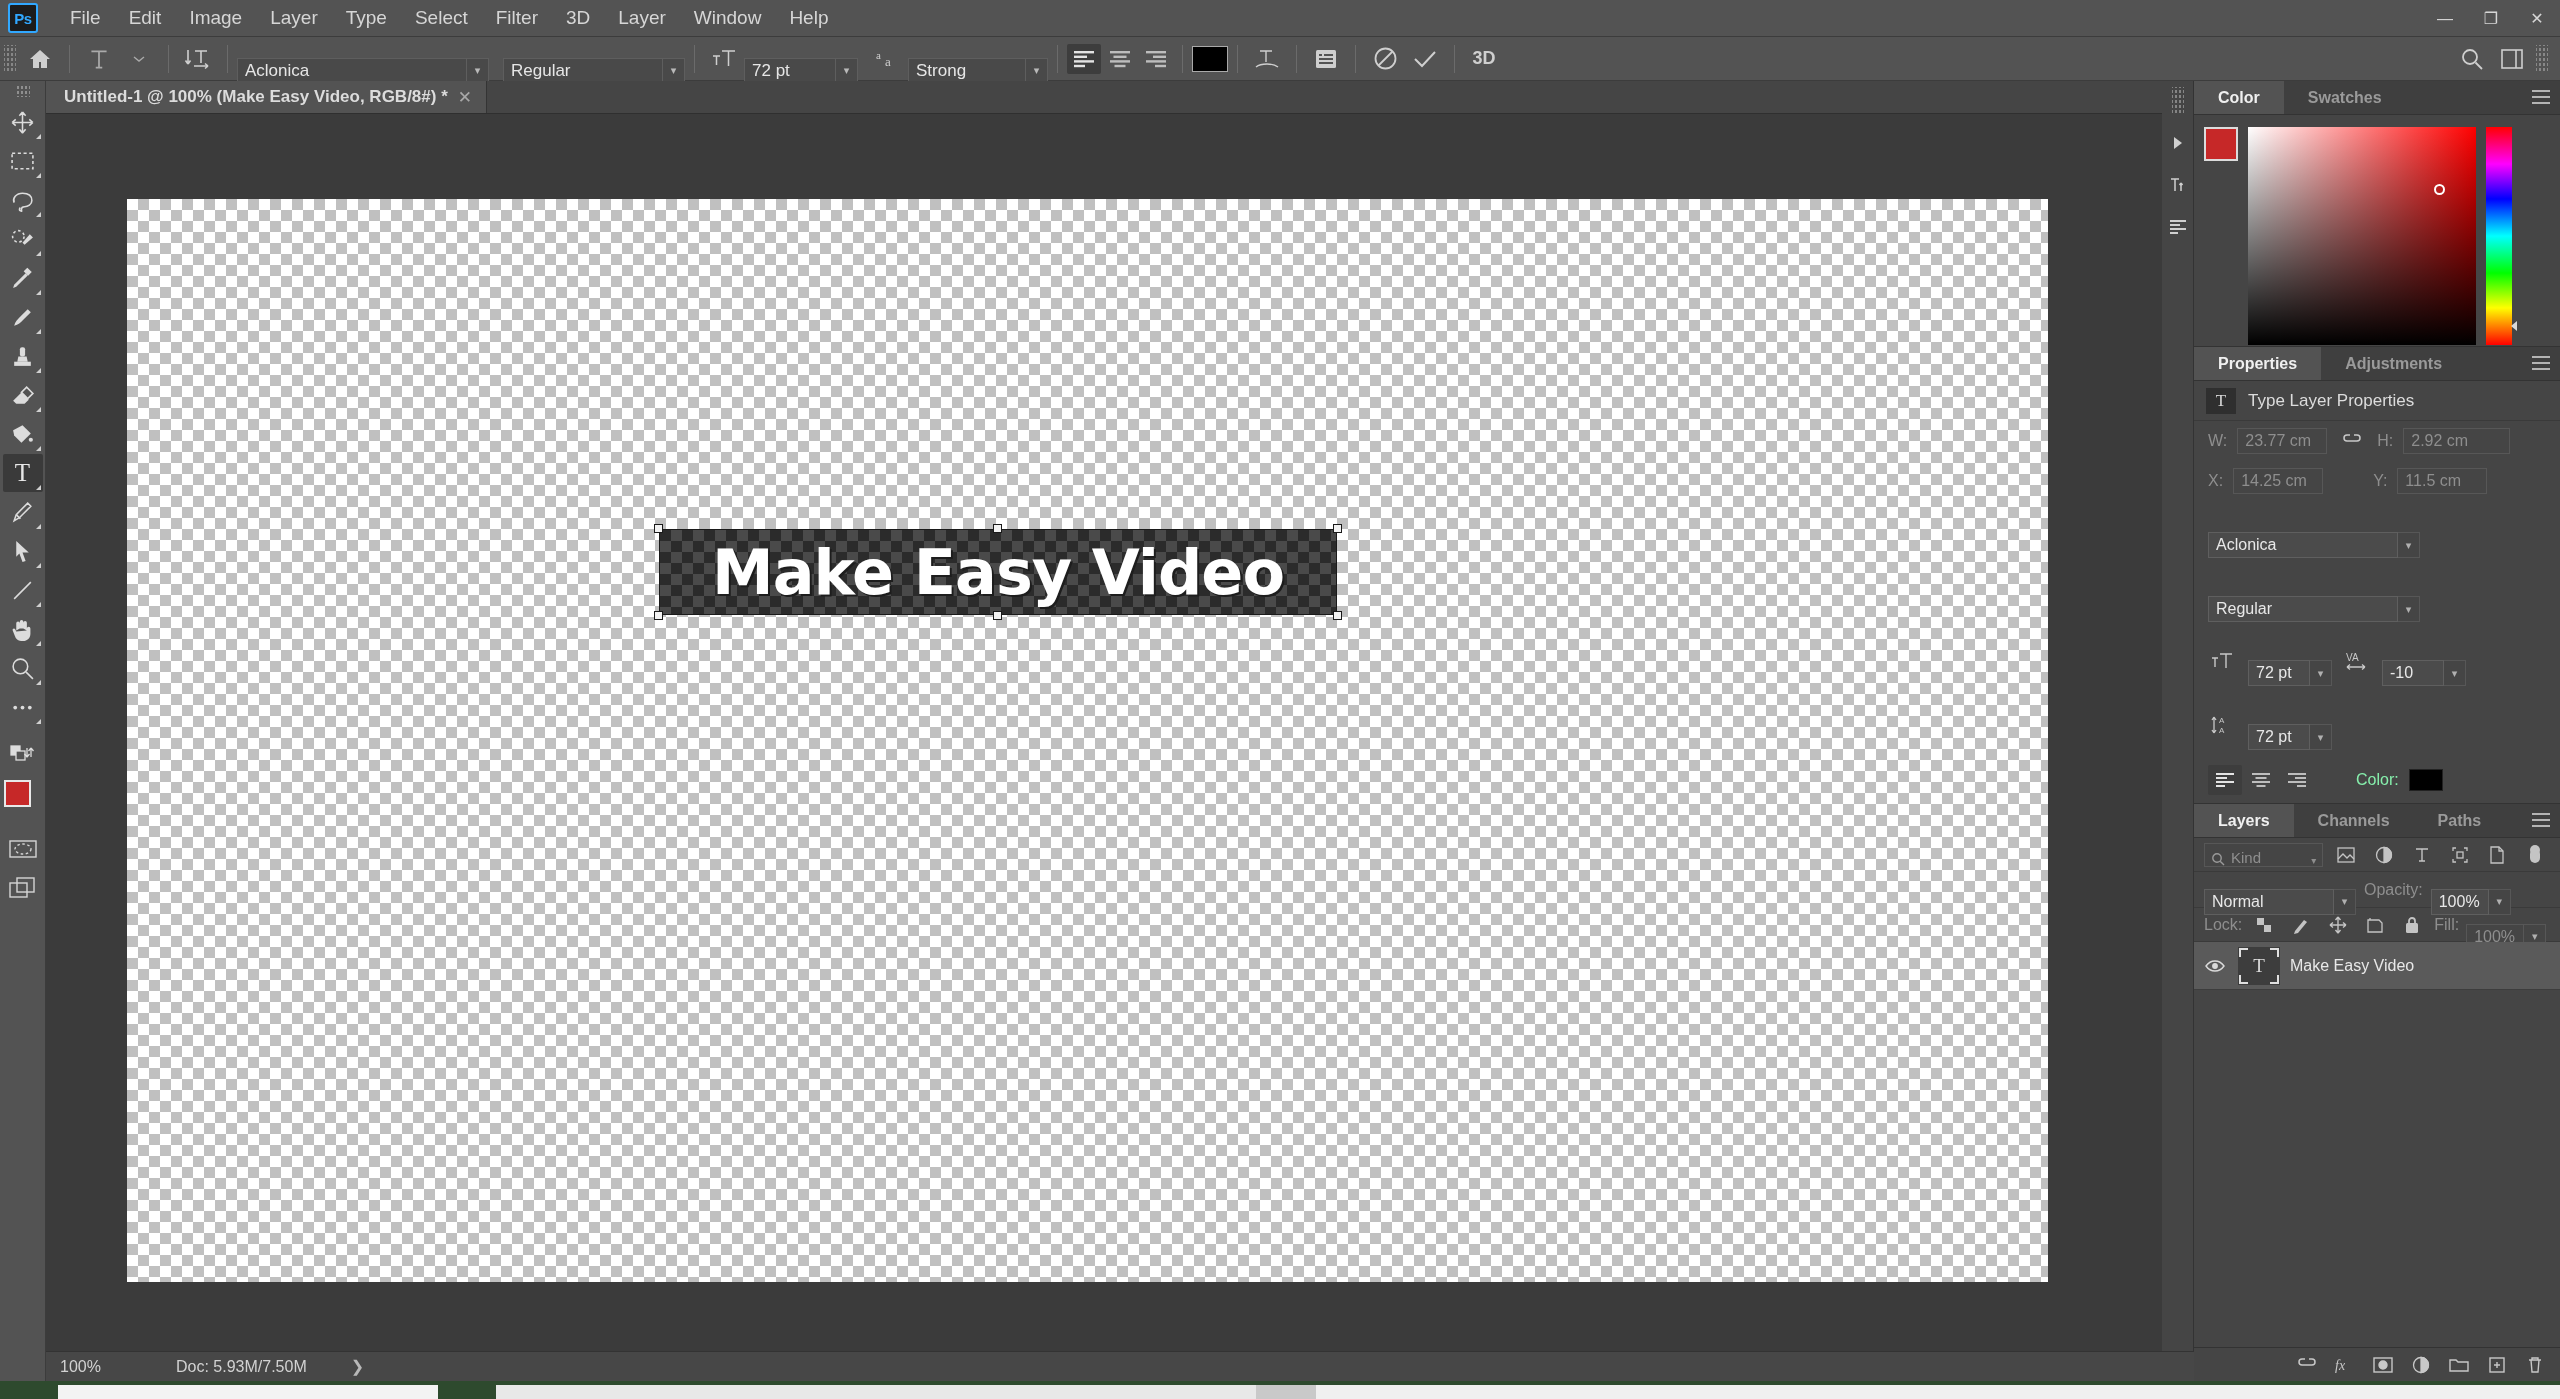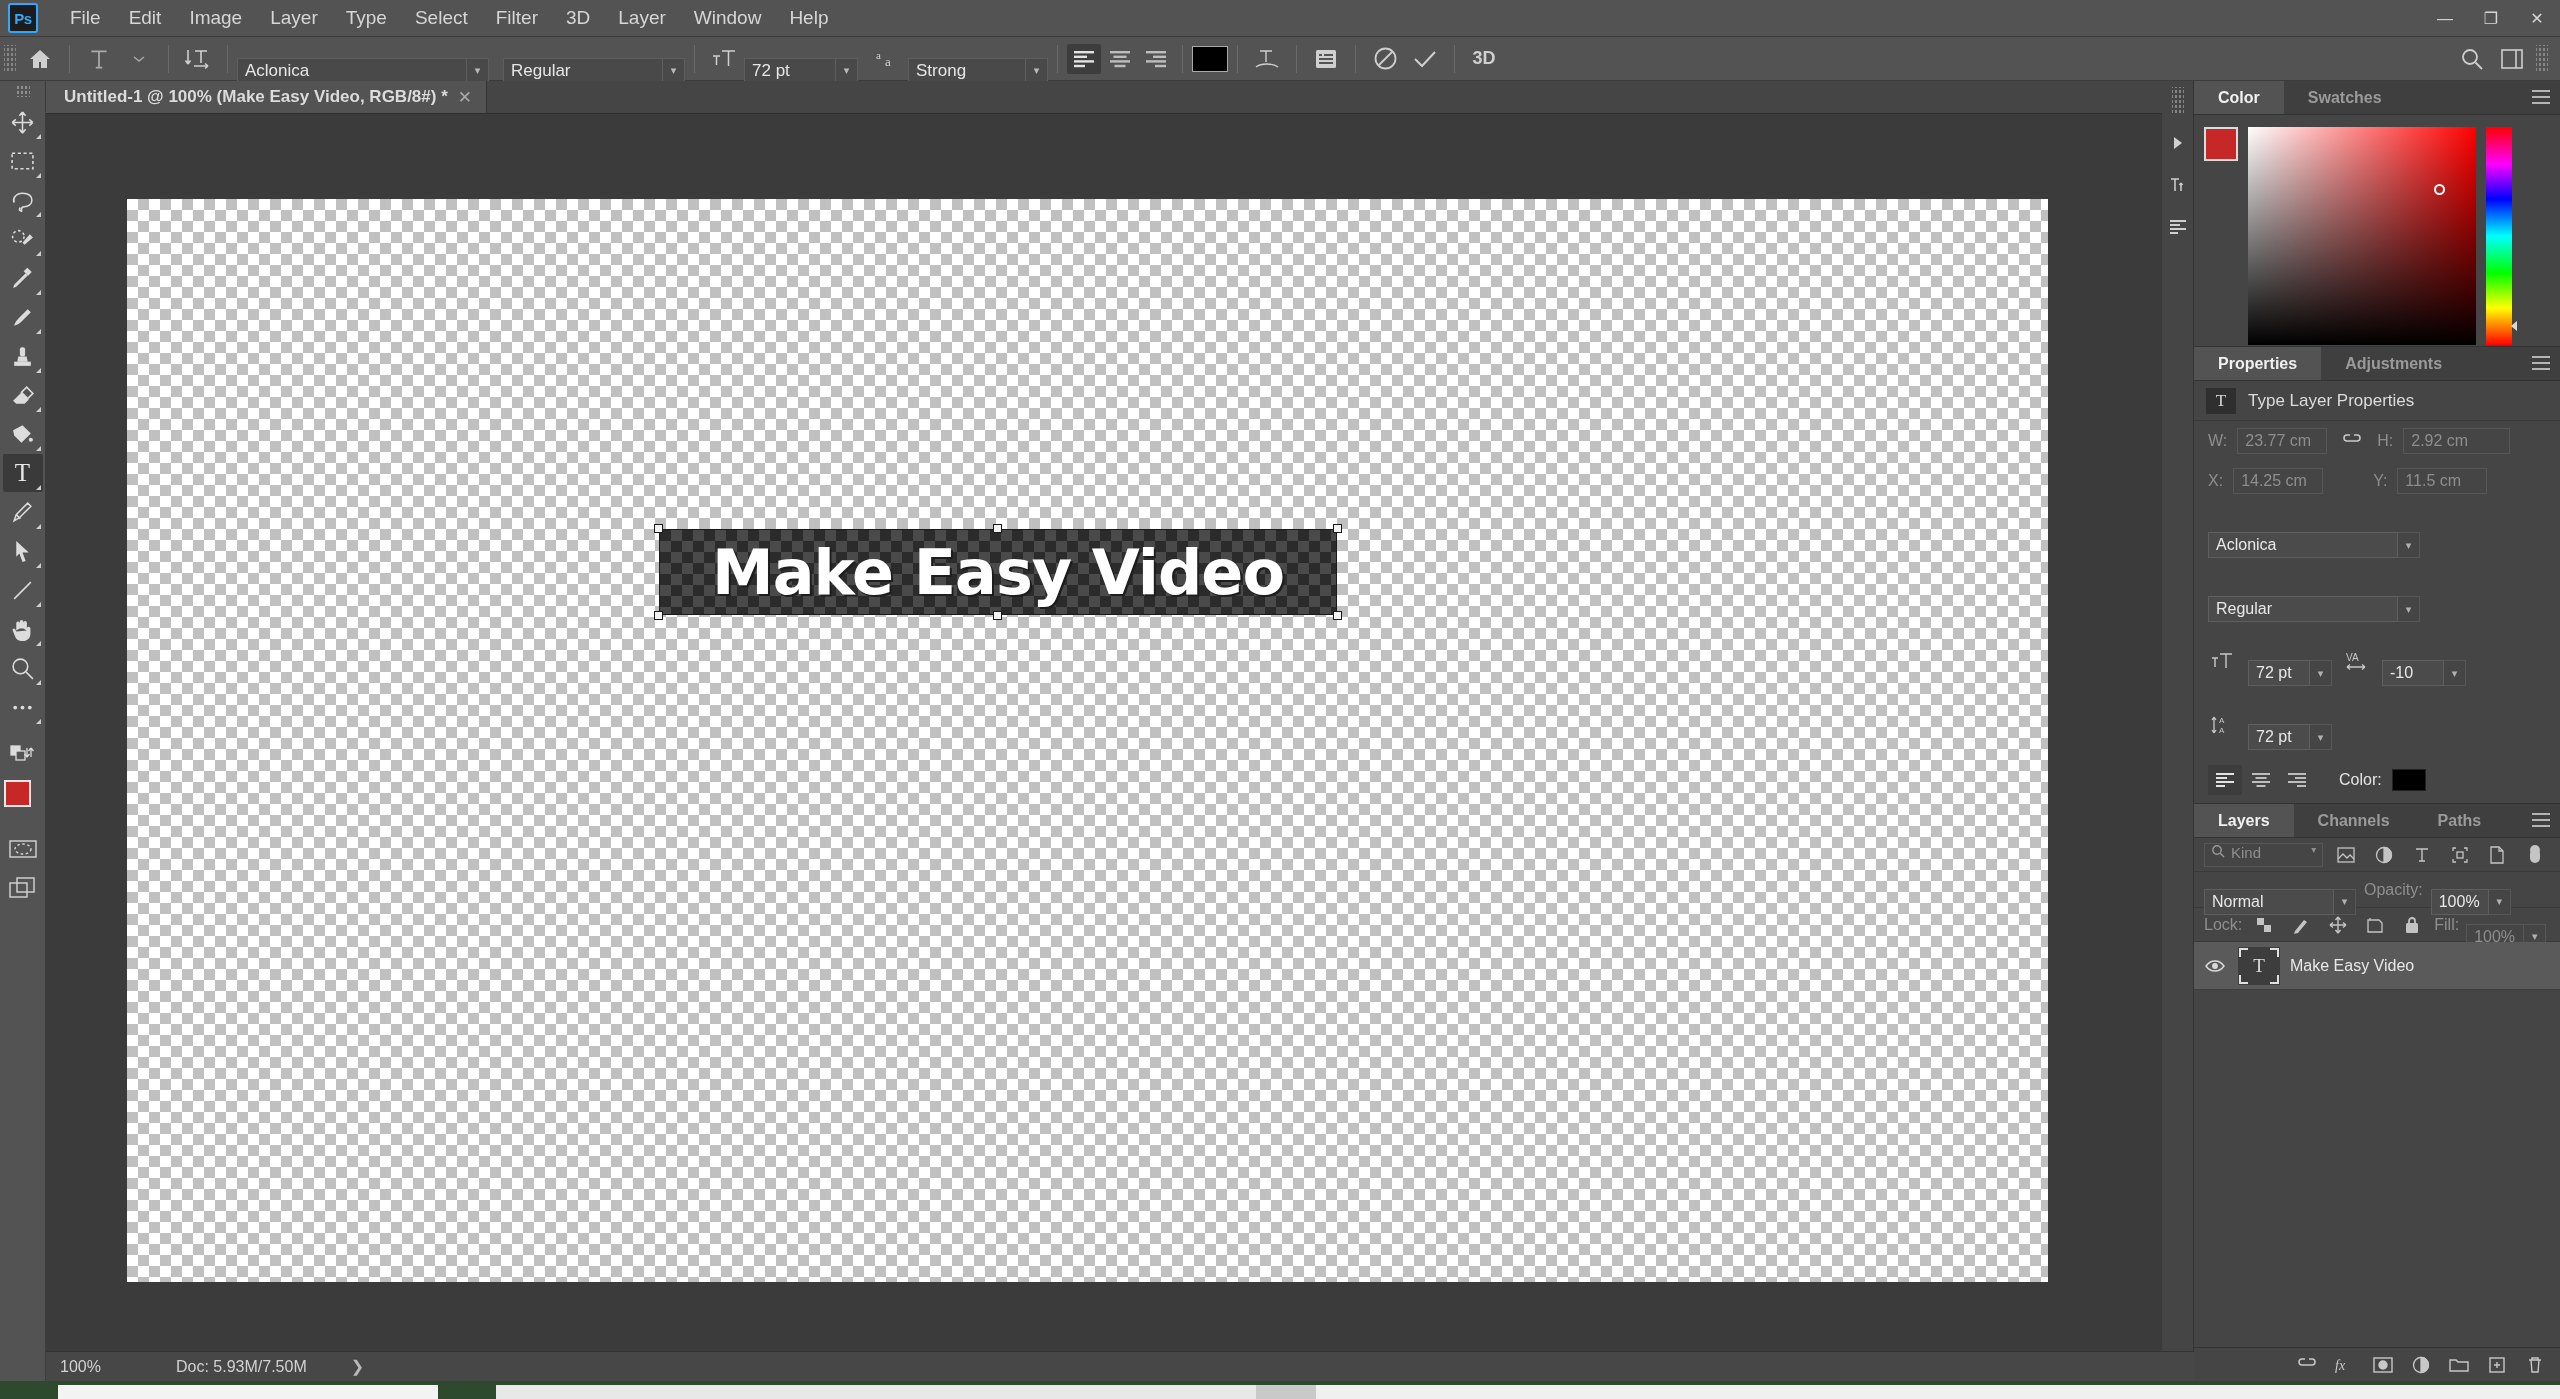--- a/index.html
+++ b/index.html
@@ -242,21 +242,21 @@
   #color-row .sw { width: 34px; height: 22px; background: #000; border: 1px solid #222; }
 
   
   #layers-panel { flex: 1; background: #454545; border-top: 1px solid #333; display: flex; flex-direction: column; }
   #layer-filter {
     height: 34px; display: flex; align-items: center; gap: 8px; padding: 0 10px;
     border-bottom: 1px solid #3a3a3a;
   }
   #kind-box {
     width: 120px; height: 24px; background: #454545; border: 1px solid #575757;
-    display: flex; align-items: flex-start; gap: 6px; padding: 0 6px; color: #8e8e8e; font-size: 15px;
+    display: flex; align-items: flex-end; gap: 6px; padding: 0 6px; color: #8e8e8e; font-size: 15px;
   }
   .filt-ico { width: 30px; height: 24px; display: flex; align-items: center; justify-content: center; color: #c4c4c4; }
   #blend-row {
     height: 36px; display: flex; align-items: center; gap: 8px; padding: 0 10px;
     border-bottom: 1px solid #3a3a3a;
   }
   #lock-row {
     height: 34px; display: flex; align-items: center; gap: 7px; padding: 0 10px;
     border-bottom: 1px solid #3a3a3a;
   }
@@ -772,21 +772,21 @@
         </div>
         <div class="align-btn">
           <svg width="20" height="16" viewBox="0 0 20 16" fill="#bdbdbd">
               <rect x="1" y="1" width="18" height="2"></rect>
               <rect x="8" y="5" width="11" height="2"></rect>
               <rect x="1" y="9" width="18" height="2"></rect>
               <rect x="10" y="13" width="9" height="2"></rect>
             </svg>
         </div>
       </div>
-      <span class="plabel" style="color:#e5e5e5;margin-left:15px;">Color:</span>
+      <span class="plabel" style="color:#86efac;margin-left:32px;">Color:</span>
       <div class="sw" style="background: rgb(0, 0, 0);"></div>
     </div>
   </div>
 
   <div class="panel" id="layers-panel">
     <div class="panel-tabs">
       <div class="ptab active">Layers</div>
       <div class="ptab">Channels</div>
       <div class="ptab">Paths</div>
       <div class="pmenu">

